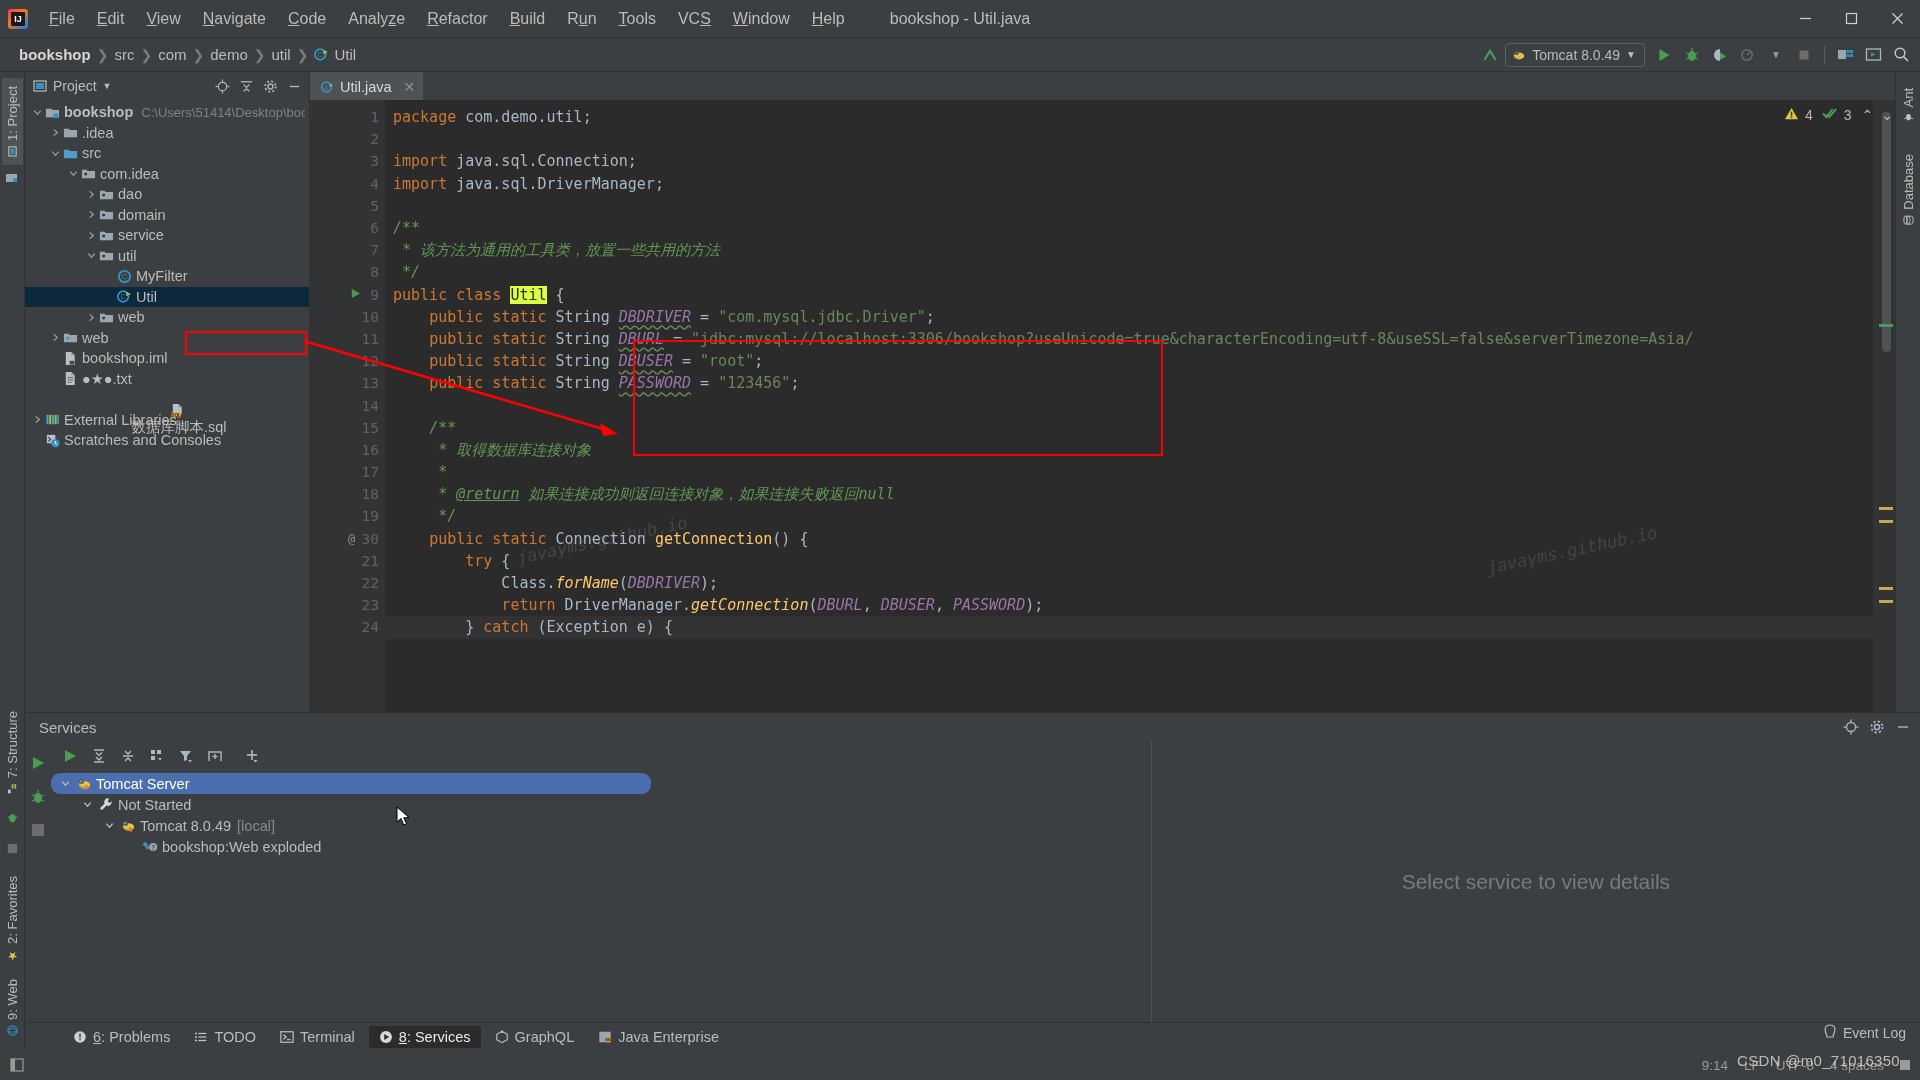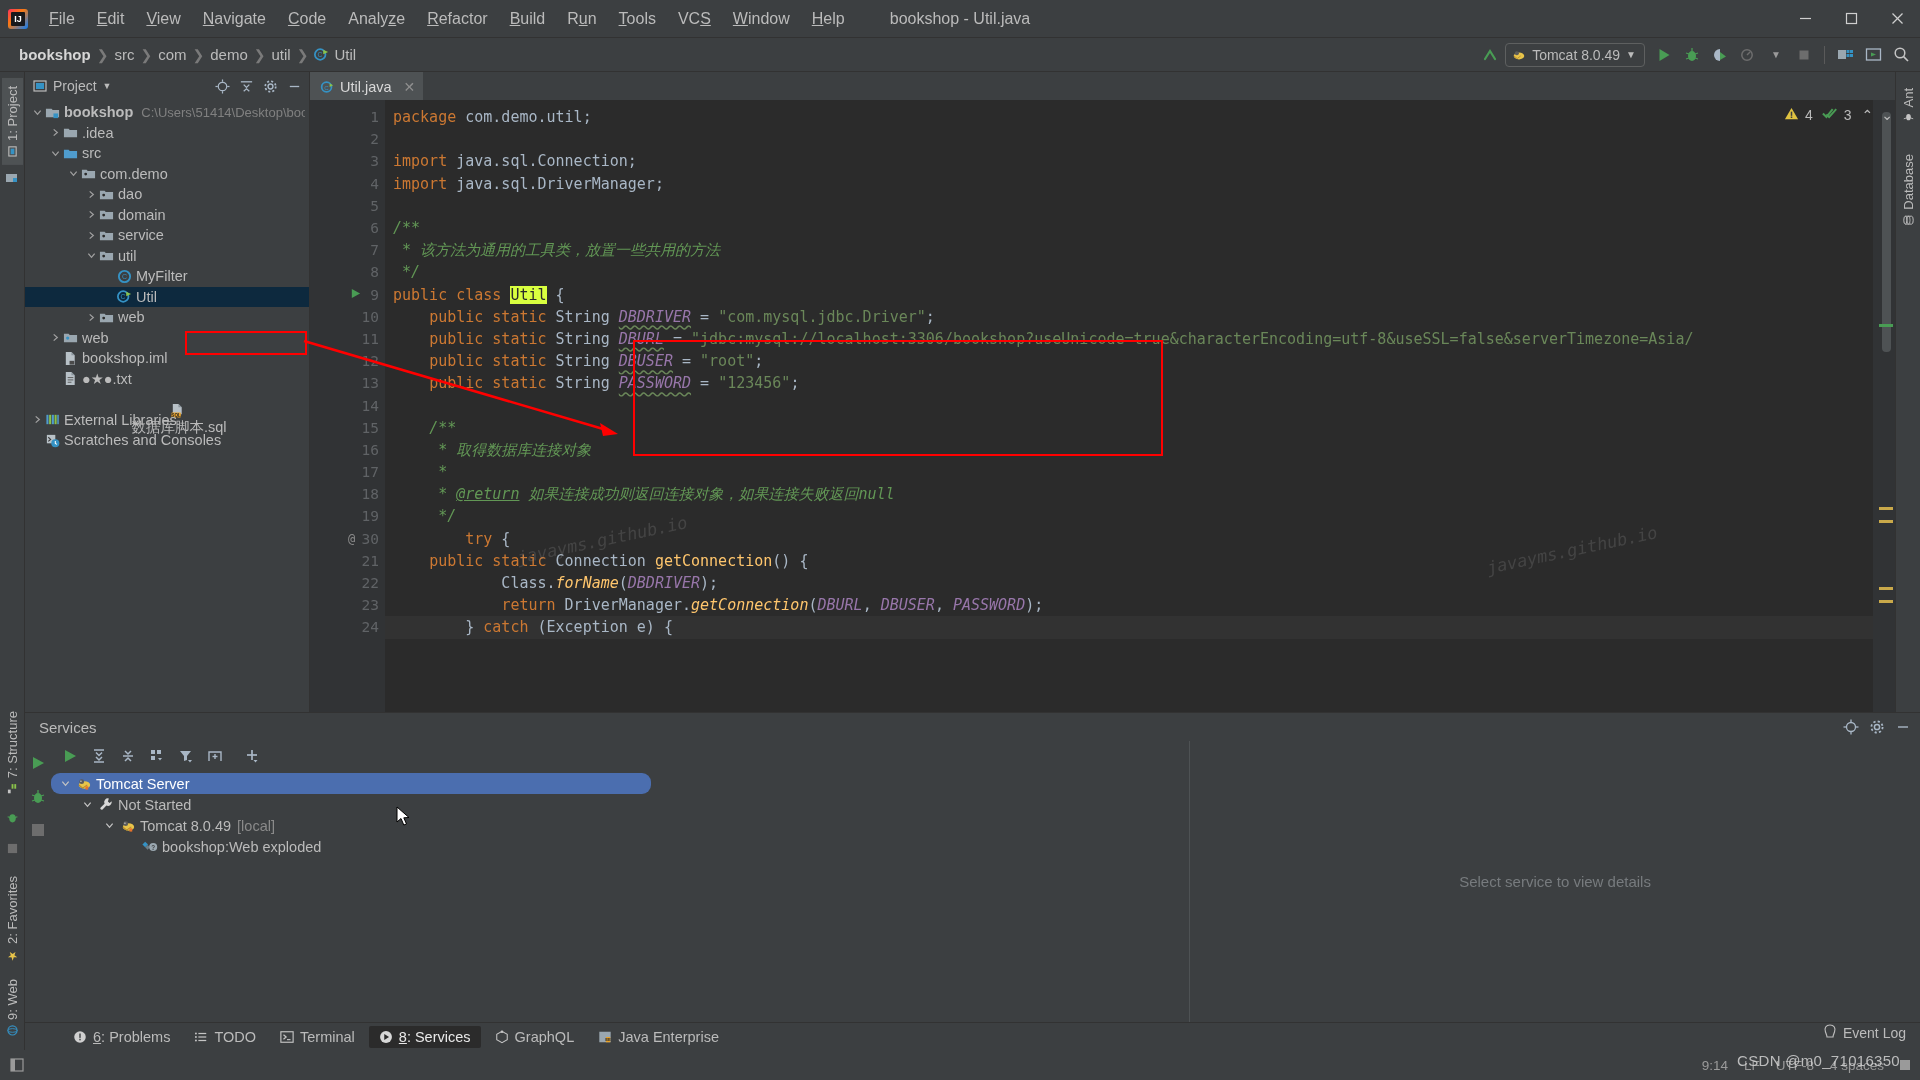--- a/index.html
+++ b/index.html
@@ -183,21 +183,21 @@
   .svc-tree-col { flex:1 1 auto; display:flex; flex-direction:column; min-width:0; }
   .svc-toolbar {
     height:30px; flex:0 0 30px; display:flex; align-items:center; gap:3px; padding-left:6px;
   }
   .svc-ico { width:26px; height:24px; display:flex; align-items:center; justify-content:center; color:#a9b7c6; border-radius:3px;}
   .svc-tree { flex:1 1 auto; font-size:14.5px; padding-top:2px; }
   .srow { display:flex; align-items:center; height:21px; color:#bbbbbb; white-space:nowrap;border-radius:9px; }
   .srow.selected { background:#4b6eaf; color:#fff; width: 600px; }
   .svc-detail {
     flex:1 1 auto; display:flex; align-items:center; justify-content:center;
-    color:#777b7e; font-size:15px; border-left:1px solid #4e5254;
+    color:#777b7e; font-size:21px; border-left:1px solid #4e5254;
   }
 
   
   .toolwin-bar {
     height:28px; flex:0 0 28px; background:#3c3f41; display:flex; align-items:center;
     padding-left:38px; gap:4px; border-top:1px solid #323232;
   }
   .twtab {
     display:flex; align-items:center; gap:6px; color:#bbbbbb; font-size:14.5px;
     padding: 3px 10px; border-radius:2px;
@@ -511,21 +511,21 @@
                   <svg width="9" height="9" viewBox="0 0 10 10">
                     <path d="M1.5 3 L5 7 L8.5 3" stroke="#a0a0a0" stroke-width="1.4" fill="none"></path>
                   </svg>
                 </span>
                 <span class="ticon">
                   <svg width="15" height="15" viewBox="0 0 16 16">
                     <path d="M1 4 h5 l1.2 1.4 H15 V13 H1 Z" fill="#9aa7b0"></path>
                     <circle cx="5" cy="8.6" r="1.5" fill="#2b2b2b"></circle>
                   </svg>
                 </span>
-                <span class="tlabel">com.demo</span>
+                <span class="tlabel">com.idea</span>
               </div>
               <div class="trow" style="padding-left: 60px;">
                 <span class="arrow">
                   <svg width="9" height="9" viewBox="0 0 10 10">
                     <path d="M3 1.5 L7 5 L3 8.5" stroke="#a0a0a0" stroke-width="1.4" fill="none"></path>
                   </svg>
                 </span>
                 <span class="ticon">
                   <svg width="15" height="15" viewBox="0 0 16 16">
                     <path d="M1 4 h5 l1.2 1.4 H15 V13 H1 Z" fill="#9aa7b0"></path>
@@ -809,22 +809,22 @@
                 <div class="cline">    <span class="k">public</span> <span class="k">static</span> String <span class="f squig">DBDRIVER</span> = <span class="s">"com.mysql.jdbc.Driver"</span>;</div>
                 <div class="cline">    <span class="k">public</span> <span class="k">static</span> String <span class="f squig">DBURL</span> = <span class="s">"jdbc:mysql://localhost:3306/bookshop?useUnicode=true&amp;characterEncoding=utf-8&amp;useSSL=false&amp;serverTimezone=Asia/</span></div>
                 <div class="cline">    <span class="k">public</span> <span class="k">static</span> String <span class="f squig">DBUSER</span> = <span class="s">"root"</span>;</div>
                 <div class="cline">    <span class="k">public</span> <span class="k">static</span> String <span class="f squig">PASSWORD</span> = <span class="s">"123456"</span>;</div>
                 <div class="cline">&nbsp;</div>
                 <div class="cline">    <span class="c">/**</span></div>
                 <div class="cline">     <span class="c">* 取得数据库连接对象</span></div>
                 <div class="cline">     <span class="c">*</span></div>
                 <div class="cline">     <span class="c">* </span><span class="tagdoc">@return</span><span class="c"> 如果连接成功则返回连接对象，如果连接失败返回null</span></div>
                 <div class="cline">     <span class="c">*/</span></div>
+                <div class="cline">    <span class="k">public</span> <span class="k">static</span> Connection <span class="m">getConnection</span>() {</div>
                 <div class="cline">        <span class="k">try</span> {</div>
-                <div class="cline">    <span class="k">public</span> <span class="k">static</span> Connection <span class="m">getConnection</span>() {</div>
                 <div class="cline">            Class.<span class="m" style="font-style:italic">forName</span>(<span class="f">DBDRIVER</span>);</div>
                 <div class="cline">            <span class="k">return</span> DriverManager.<span class="m" style="font-style:italic">getConnection</span>(<span class="f">DBURL</span>, <span class="f">DBUSER</span>, <span class="f">PASSWORD</span>);</div>
                 <div class="cline cur">        } <span class="k">catch</span> (Exception e) {</div>
               </div>
             <div class="editor-right">
               <div class="scroll-thumb" style="top:12px; height:240px;"></div>
               <div class="mark" style="top:224px; background:#499c54;"></div>
               <div class="mark" style="top:407px; background:#c9a94a;"></div>
               <div class="mark" style="top:420px; background:#c9a94a;"></div>
               <div class="mark" style="top:487px; background:#c9a94a;"></div>

